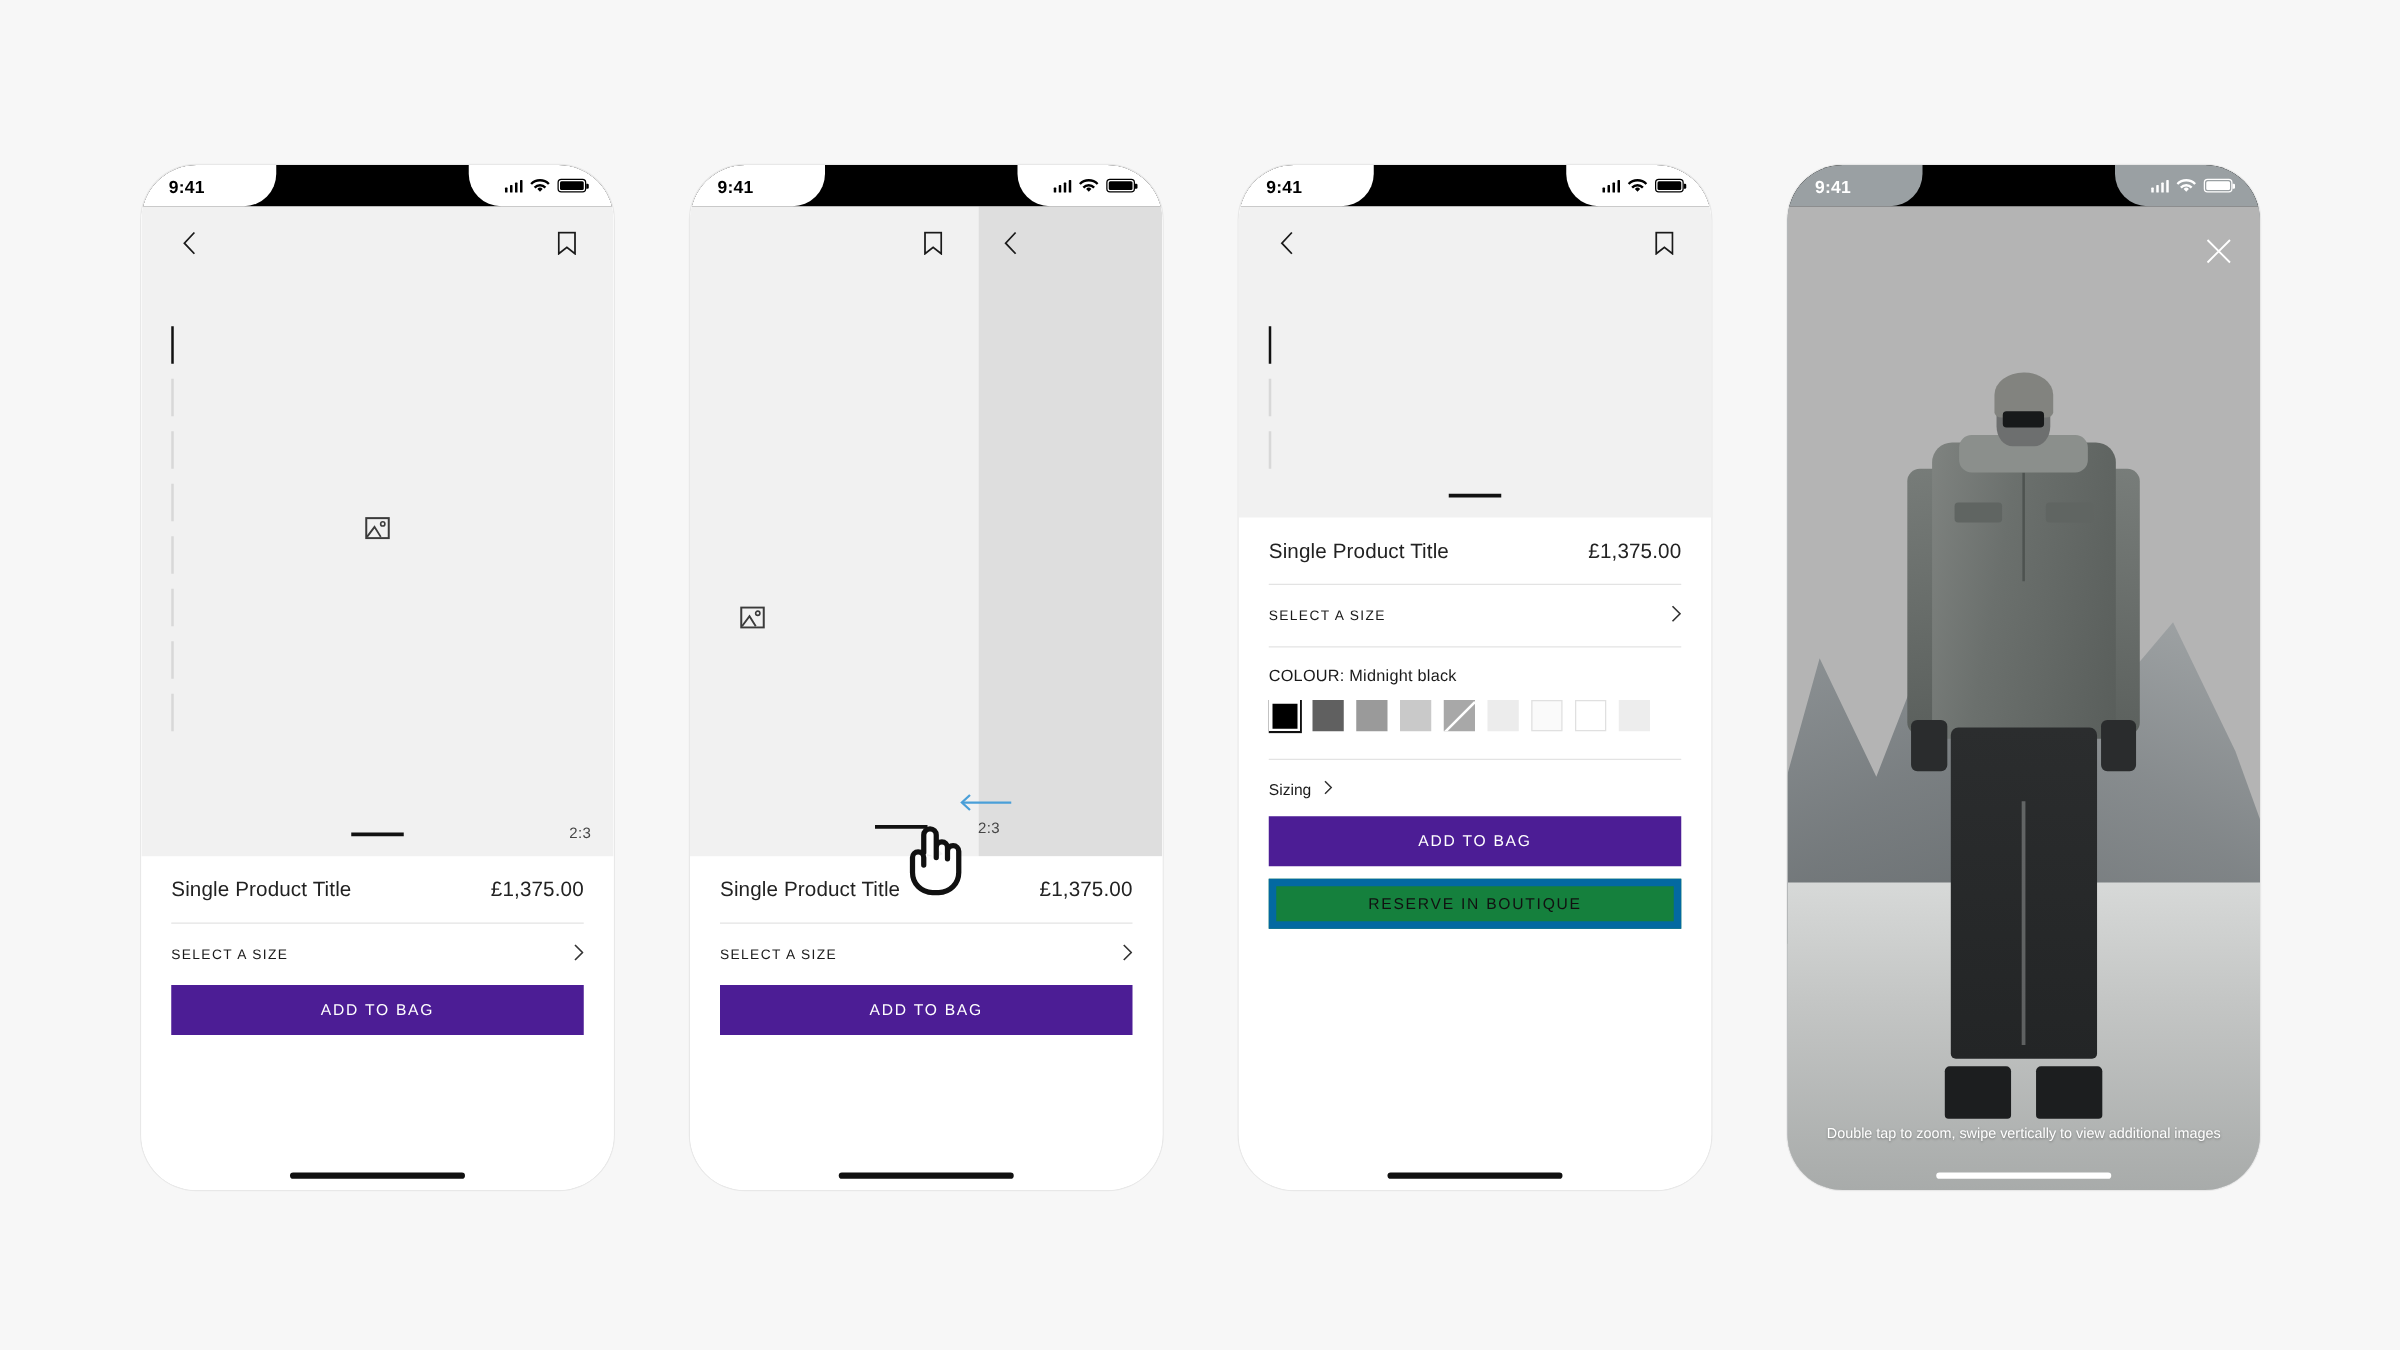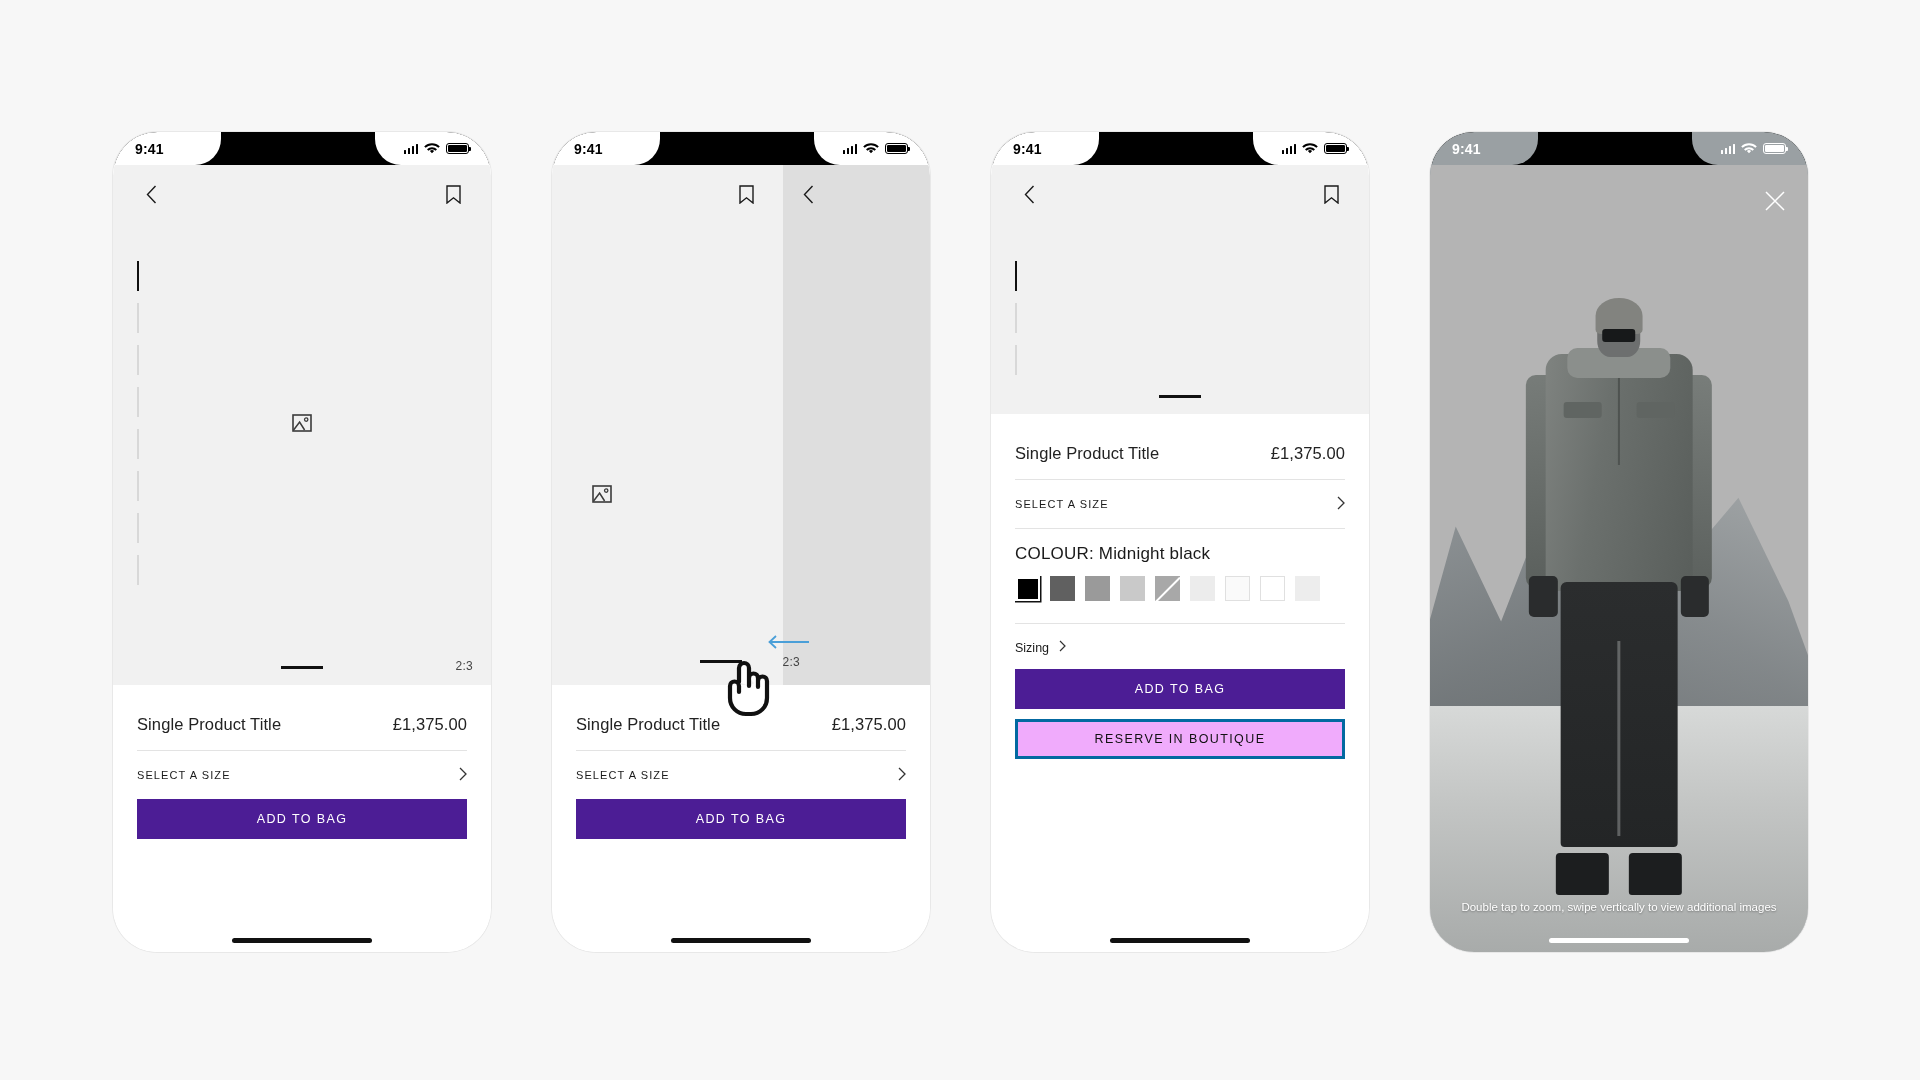--- a/index.html
+++ b/index.html
@@ -163,21 +163,21 @@
   .drag-handle {
     position: absolute;
     left: 50%; transform: translateX(-50%);
     bottom: 16px;
     width: 42px; height: 3px;
     background: #111;
     z-index: 11;
   }
 
   
-  .info { padding: 12px 24px; background: #fff; }
+  .info { padding: 0 24px; background: #fff; }
   .row-title {
     display: flex;
     align-items: baseline;
     justify-content: space-between;
     padding: 18px 0 16px;
   }
   .p-title { font-size: 16.5px; color: #222; letter-spacing: 0.1px; }
   .p-price { font-size: 16.5px; color: #222; letter-spacing: 0.1px; }
 
   .p-desc {
@@ -195,21 +195,21 @@
     align-items: center;
     justify-content: space-between;
     padding: 16px 0;
     font-size: 11px;
     letter-spacing: 1.1px;
     color: #1a1a1a;
   }
   .chev { color: #333; }
 
   .colour-label {
-    font-size: 17px;
+    font-size: 13px;
     color: #1a1a1a;
     padding: 15px 0 12px;
     letter-spacing: 0.2px;
   }
   .swatches {
     display: flex;
     gap: 10px;
     padding-bottom: 22px;
     overflow: hidden;
   }
@@ -237,21 +237,21 @@
   }
 
   .btn {
     display: flex; align-items: center; justify-content: center;
     height: 40px;
     font-size: 12.5px;
     letter-spacing: 1.4px;
     margin-bottom: 10px;
   }
   .btn-primary { background: #4c1d95; color: #fff; }
-  .btn-secondary { background: #f0abfc; color: #111; border: 3px solid #0369a1; }
+  .btn-secondary { background: #15803d; color: #111; border: 6px solid #0369a1; }
 
   .home-ind {
     position: absolute;
     left: 50%; transform: translateX(-50%);
     bottom: 9px;
     width: 140px; height: 5px;
     border-radius: 3px;
     background: #111;
     z-index: 50;
   }

